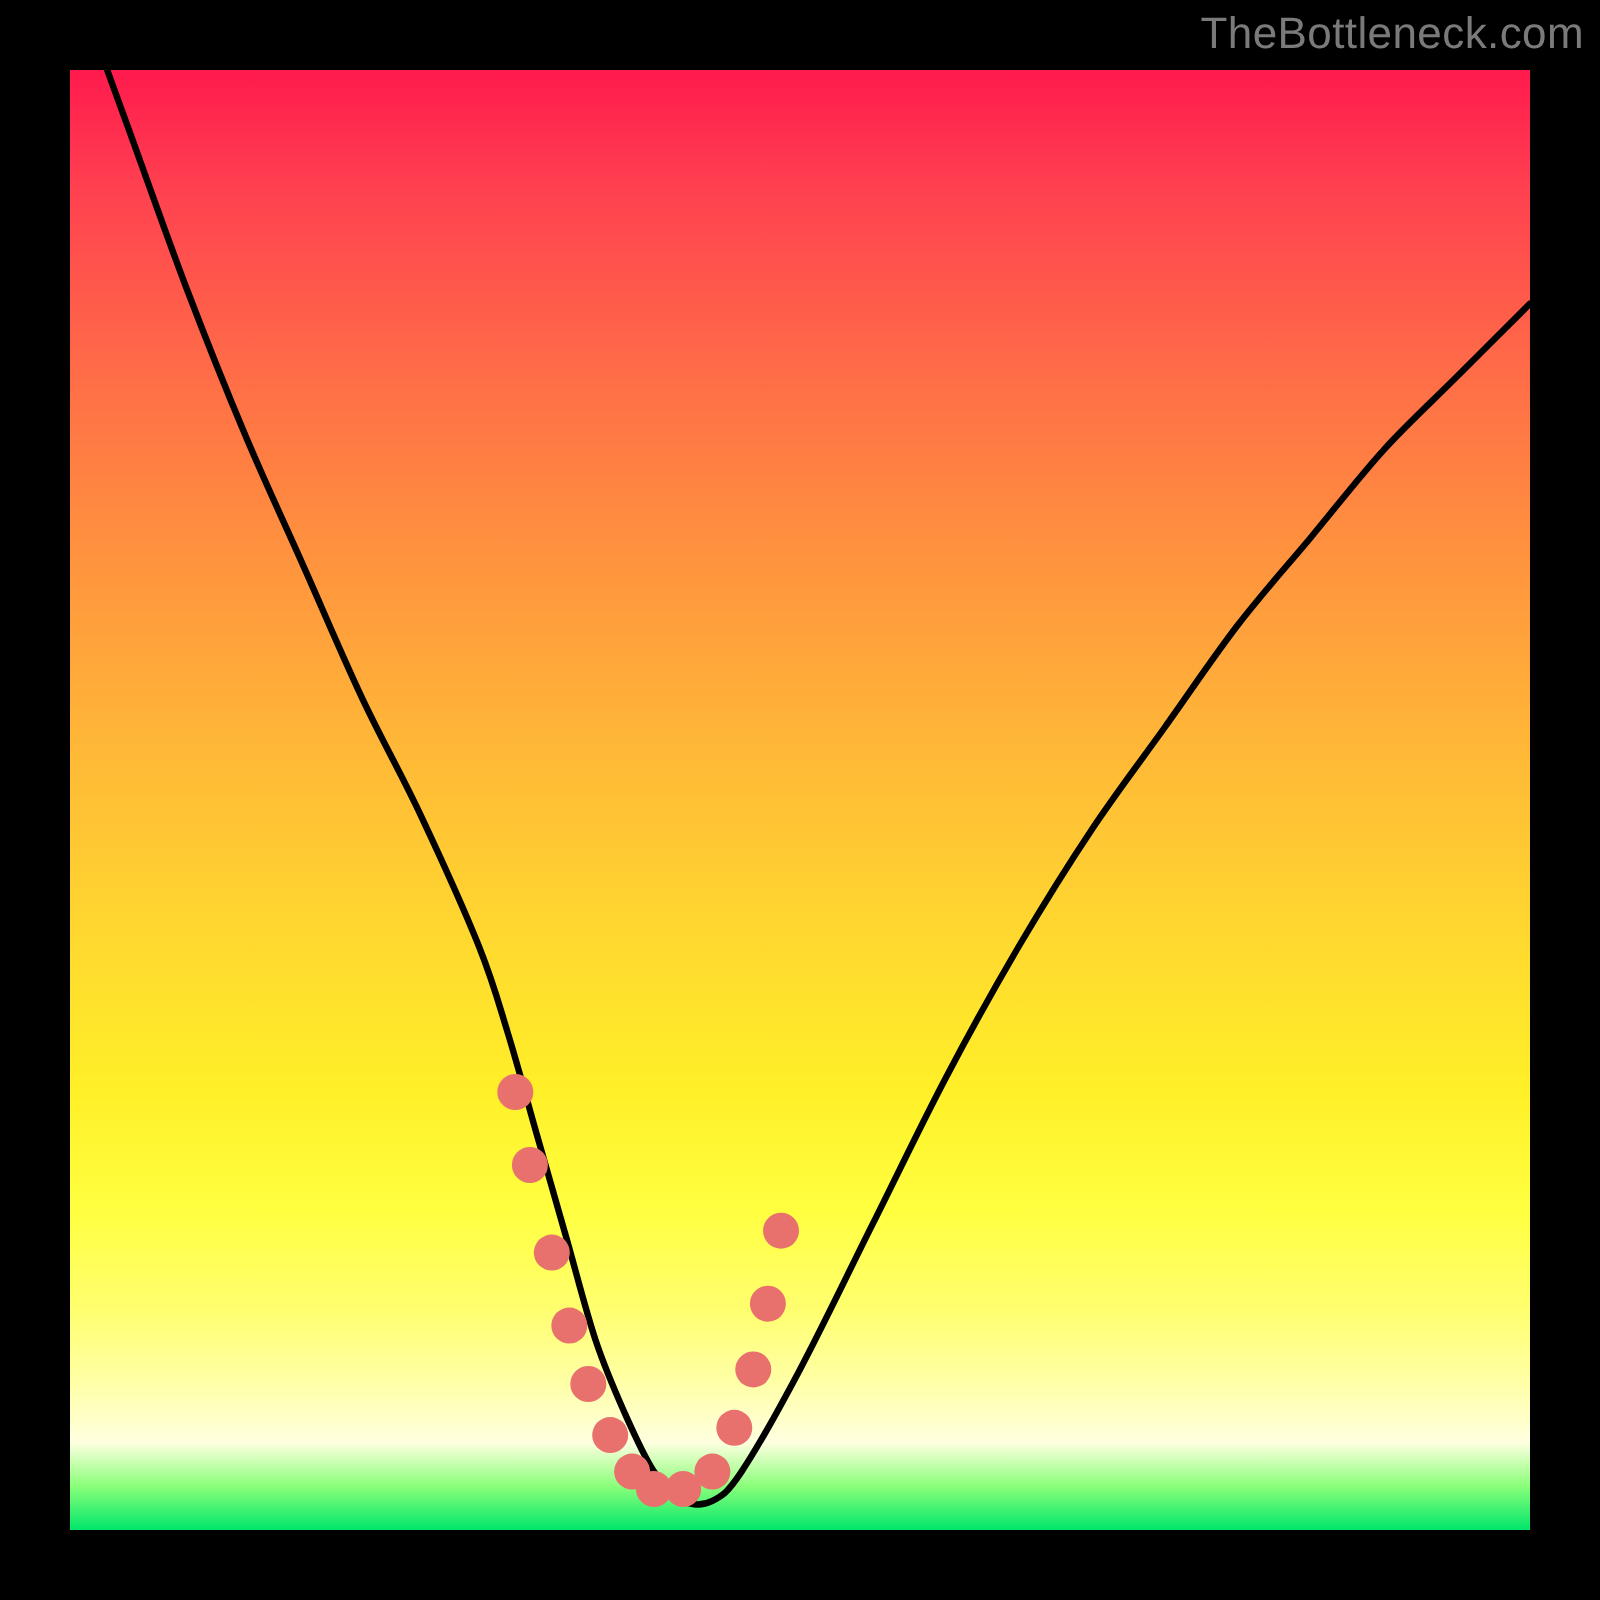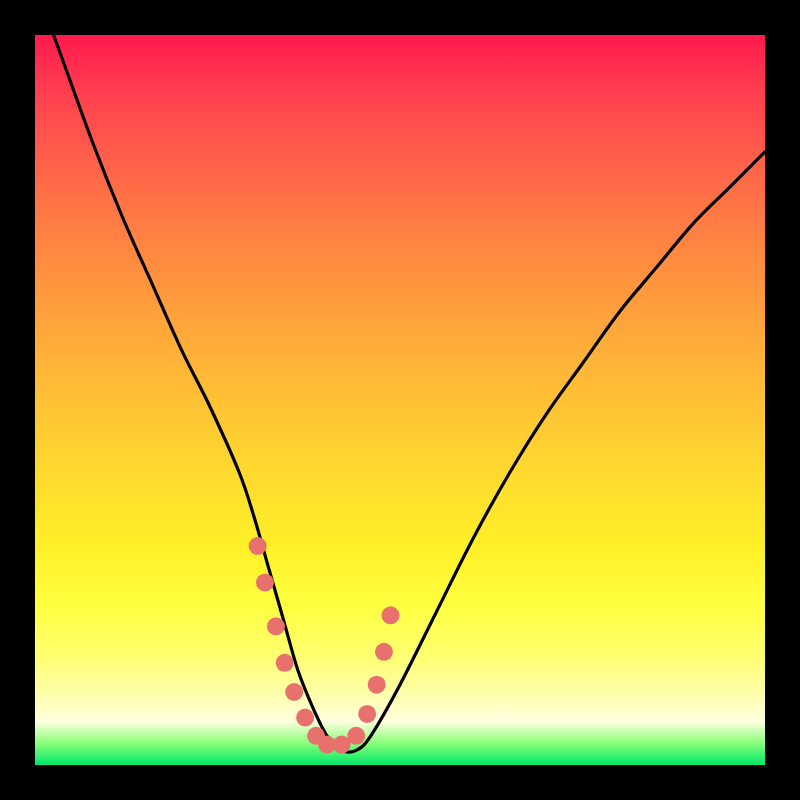--- a/index.html
+++ b/index.html
@@ -77,13 +77,14 @@
           <circle cx="292.00" cy="709.56" r="9" fill="#e9716d" stroke="#d05a56" stroke-width="0"></circle>
           <circle cx="306.60" cy="709.56" r="9" fill="#e9716d" stroke="#d05a56" stroke-width="0"></circle>
           <circle cx="321.20" cy="700.80" r="9" fill="#e9716d" stroke="#d05a56" stroke-width="0"></circle>
           <circle cx="332.15" cy="678.90" r="9" fill="#e9716d" stroke="#d05a56" stroke-width="0"></circle>
           <circle cx="341.64" cy="649.70" r="9" fill="#e9716d" stroke="#d05a56" stroke-width="0"></circle>
           <circle cx="348.94" cy="616.85" r="9" fill="#e9716d" stroke="#d05a56" stroke-width="0"></circle>
           <circle cx="355.51" cy="580.35" r="9" fill="#e9716d" stroke="#d05a56" stroke-width="0"></circle>
         </g>
     </svg>
   </div>
+  <div class="watermark">TheBottleneck.com</div>
 </div>
 
 </body></html>

